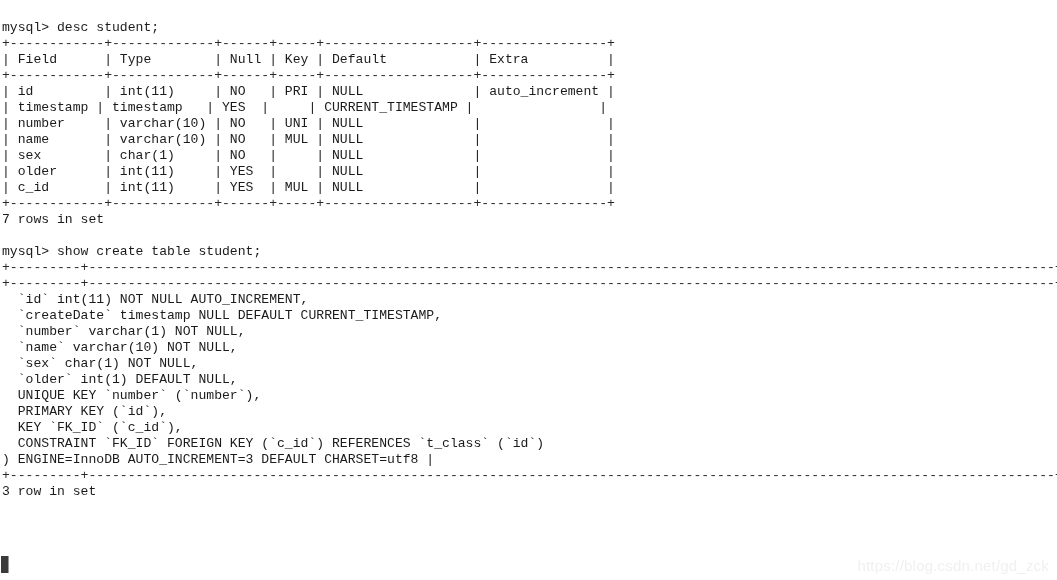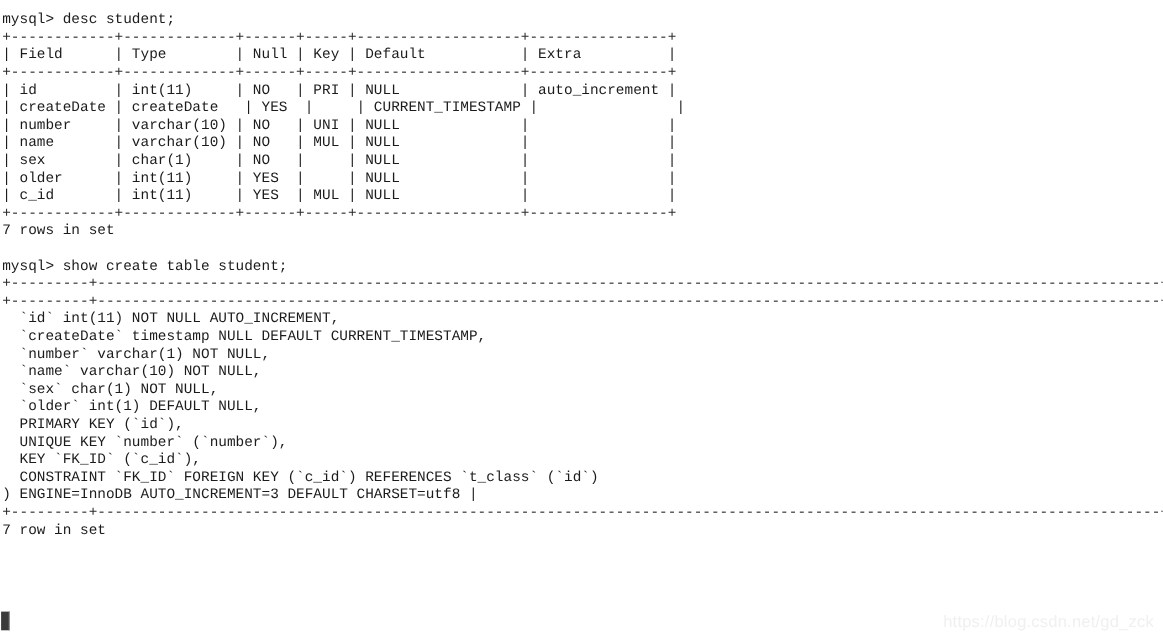--- a/index.html
+++ b/index.html
@@ -15,21 +15,21 @@
     font-family: "Liberation Mono", "DejaVu Sans Mono", monospace;
   }
 
   #console {
     position: relative;
     width: 1057px;
     height: 580px;
     background: #ffffff;
     overflow: hidden;
     box-sizing: border-box;
-    padding: 10px 0 0 2px;
+    padding: 20px 0 0 2px;
   }
 
   .line {
     font-family: "Liberation Mono", "DejaVu Sans Mono", monospace;
     font-size: 13.1px;
     line-height: 16px;
     height: 16px;
     color: #1b1b1b;
     white-space: pre;
     letter-spacing: 0px;
@@ -72,41 +72,41 @@
 </head>
 <body>
 
 <div id="console">
   <div id="lines">
       <div class="line">mysql&gt; desc student;</div>
       <div class="line rule">+------------+-------------+------+-----+-------------------+----------------+</div>
       <div class="line">| Field      | Type        | Null | Key | Default           | Extra          |</div>
       <div class="line rule">+------------+-------------+------+-----+-------------------+----------------+</div>
       <div class="line">| id         | int(11)     | NO   | PRI | NULL              | auto_increment |</div>
-      <div class="line">| createDate | createDate   | YES  |     | CURRENT_TIMESTAMP |                |</div>
+      <div class="line">| timestamp | timestamp   | YES  |     | CURRENT_TIMESTAMP |                |</div>
       <div class="line">| number     | varchar(10) | NO   | UNI | NULL              |                |</div>
       <div class="line">| name       | varchar(10) | NO   | MUL | NULL              |                |</div>
       <div class="line">| sex        | char(1)     | NO   |     | NULL              |                |</div>
       <div class="line">| older      | int(11)     | YES  |     | NULL              |                |</div>
       <div class="line">| c_id       | int(11)     | YES  | MUL | NULL              |                |</div>
       <div class="line rule">+------------+-------------+------+-----+-------------------+----------------+</div>
       <div class="line">7 rows in set</div>
       <div class="line blank"> </div>
       <div class="line">mysql&gt; show create table student;</div>
       <div class="line rule">+---------+---------------------------------------------------------------------------------------------------------------------------+</div>
       <div class="line rule">+---------+---------------------------------------------------------------------------------------------------------------------------+</div>
       <div class="line">  `id` int(11) NOT NULL AUTO_INCREMENT,</div>
       <div class="line">  `createDate` timestamp NULL DEFAULT CURRENT_TIMESTAMP,</div>
       <div class="line">  `number` varchar(1) NOT NULL,</div>
       <div class="line">  `name` varchar(10) NOT NULL,</div>
       <div class="line">  `sex` char(1) NOT NULL,</div>
       <div class="line">  `older` int(1) DEFAULT NULL,</div>
+      <div class="line">  UNIQUE KEY `number` (`number`),</div>
       <div class="line">  PRIMARY KEY (`id`),</div>
-      <div class="line">  UNIQUE KEY `number` (`number`),</div>
       <div class="line">  KEY `FK_ID` (`c_id`),</div>
       <div class="line">  CONSTRAINT `FK_ID` FOREIGN KEY (`c_id`) REFERENCES `t_class` (`id`)</div>
       <div class="line">) ENGINE=InnoDB AUTO_INCREMENT=3 DEFAULT CHARSET=utf8 |</div>
       <div class="line rule">+---------+---------------------------------------------------------------------------------------------------------------------------+</div>
-      <div class="line">7 row in set</div>
+      <div class="line">3 row in set</div>
     </div>
   <div class="cursor-block"></div>
   <div class="watermark">https://blog.csdn.net/gd_zck</div>
 </div>
 
 </body></html>

